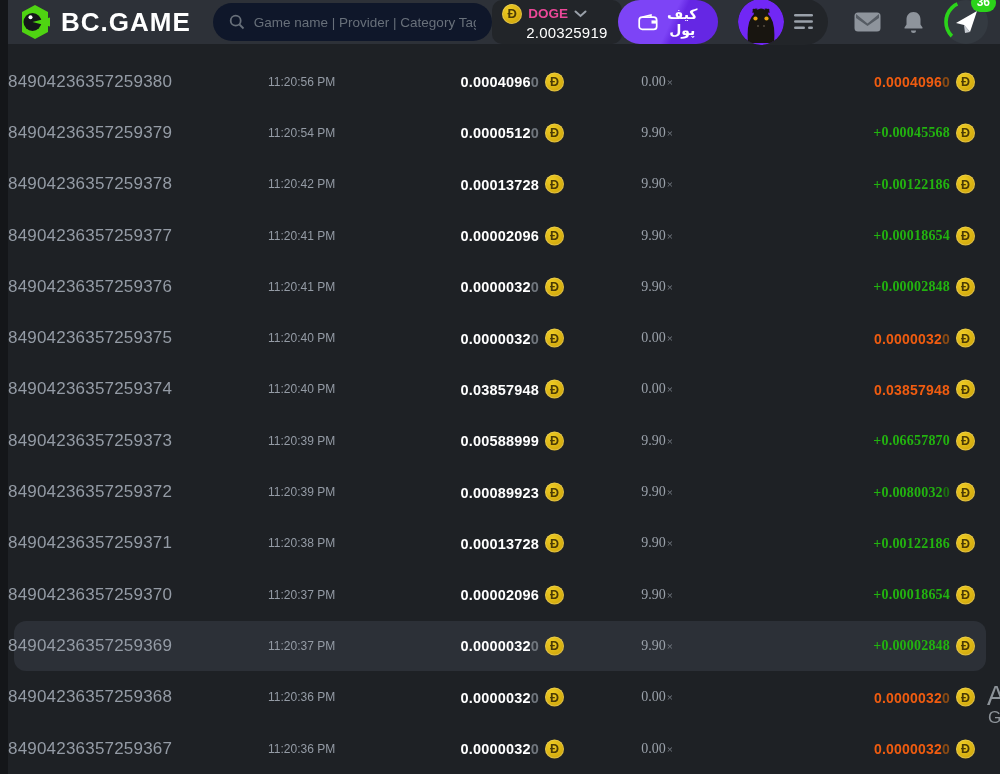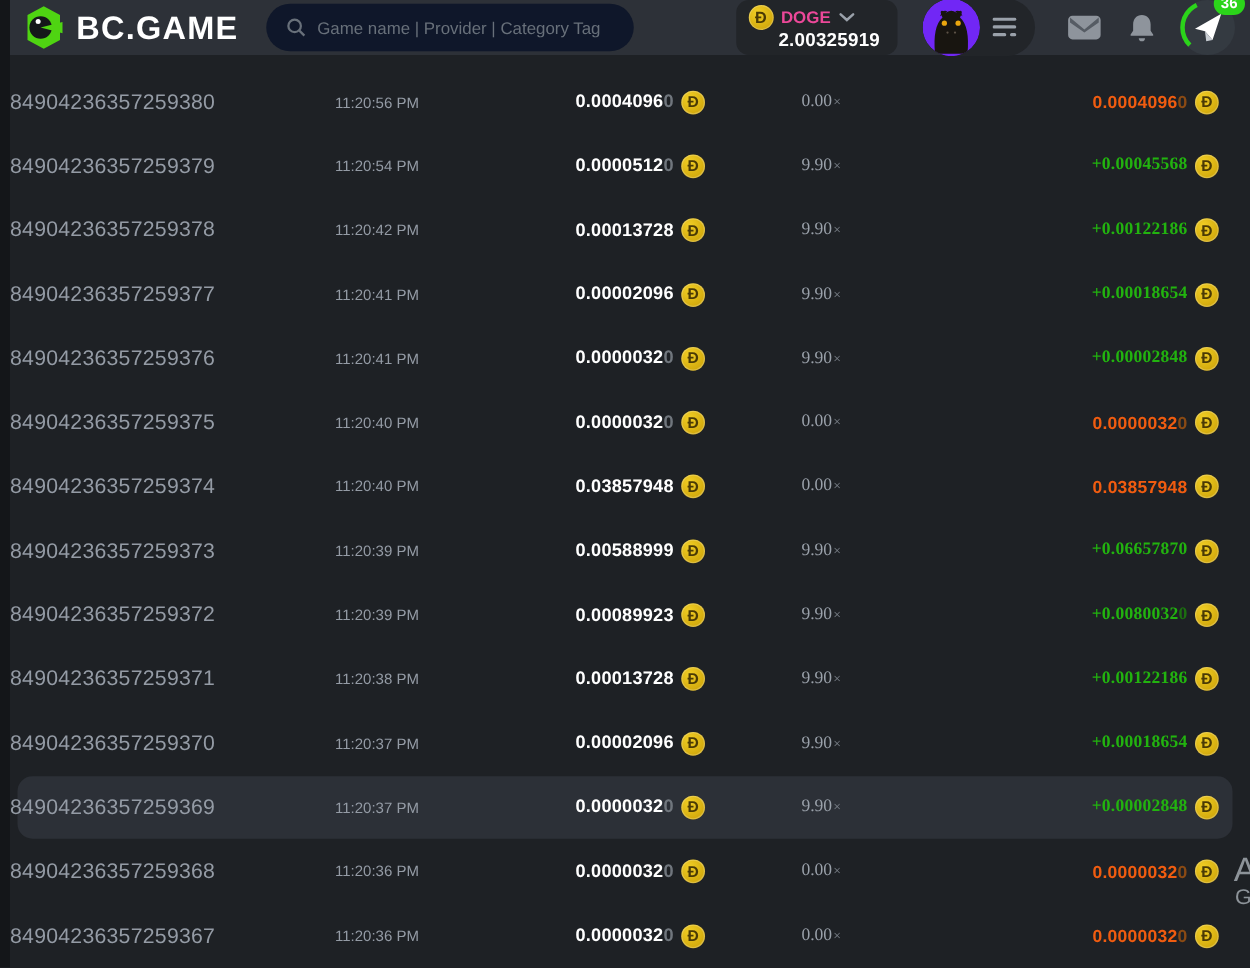--- a/index.html
+++ b/index.html
@@ -31,21 +31,21 @@
   }
   .search input::placeholder { color:#68707a; }
   .hdr-right { margin-left:auto; display:flex; align-items:center; }
 
   .balance-pill {
     background:#222529; border-radius:10px; height:44px; padding:5px 14px 5px 10px;
     display:flex; flex-direction:column; justify-content:center; cursor:pointer;
   }
   .balance-top { display:flex; align-items:center; gap:6px; }
   .balance-cur { color:#ec4899; font-size:13.5px; font-weight:700; }
-  .balance-val { color:#fff; font-size:15px; font-weight:700; margin-left:24px; letter-spacing:.2px; }
+  .balance-val { color:#fff; font-size:15px; font-weight:400; margin-left:24px; letter-spacing:.2px; }
 
   .wallet-btn {
     margin-left:-4px; height:44px; padding:0 20px; border:none; cursor:pointer;
     border-radius:22px; display:flex; align-items:center; gap:9px;
     background:linear-gradient(115deg,#7d44f6 52%,#6527e4 60%);
     color:#fff; font-size:14px; font-weight:700; font-family:inherit;
   }
 
   .avatar-pill {
     margin-left:20px; background:#222529; border-radius:24px; height:46px;
@@ -139,20 +139,30 @@
         <span class="balance-cur">DOGE</span>
         <span style="display:flex;">
           <svg width="13" height="8" viewBox="0 0 13 8" fill="none" stroke="#9aa1aa" stroke-width="2" stroke-linecap="round">
             <polyline points="1.5,1.5 6.5,6 11.5,1.5"></polyline>
           </svg>
         </span>
       </div>
       <span class="balance-val">2.00325919</span>
     </div>
 
+    <button class="wallet-btn">
+      <span style="display:flex;">
+        <svg width="20" height="17" viewBox="0 0 20 17" fill="none" stroke="#fff" stroke-width="1.7">
+          <rect x="1.2" y="3.2" width="17.5" height="12.2" rx="3"></rect>
+          <path d="M13.5 8 h5" stroke-width="3.2"></path>
+          <path d="M4.5 3 L13 1 v2.2" stroke-width="1.5"></path>
+        </svg>
+      </span>
+      <span>کیف پول</span>
+    </button>
 
     <div class="avatar-pill">
       <span class="avatar">
         <svg width="46" height="46" viewBox="0 0 46 46">
           <circle cx="23" cy="23" r="23" fill="#7127f5"></circle>
           <path d="M10 44 Q8 22 16 15 Q12 7 19 11 Q23 8 27 11 Q34 7 30 15 Q38 22 36 44 Z" fill="#181510"></path>
           <path d="M14 14 q2 -6 6 -4 z M32 14 q-2 -6 -6 -4 z" fill="#181510"></path>
           <circle cx="17.5" cy="19.5" r="2.1" fill="#eaa60e"></circle>
           <circle cx="28.5" cy="19.5" r="2.1" fill="#eaa60e"></circle>
           <circle cx="20" cy="27" r="0.9" fill="#5c5246"></circle>

